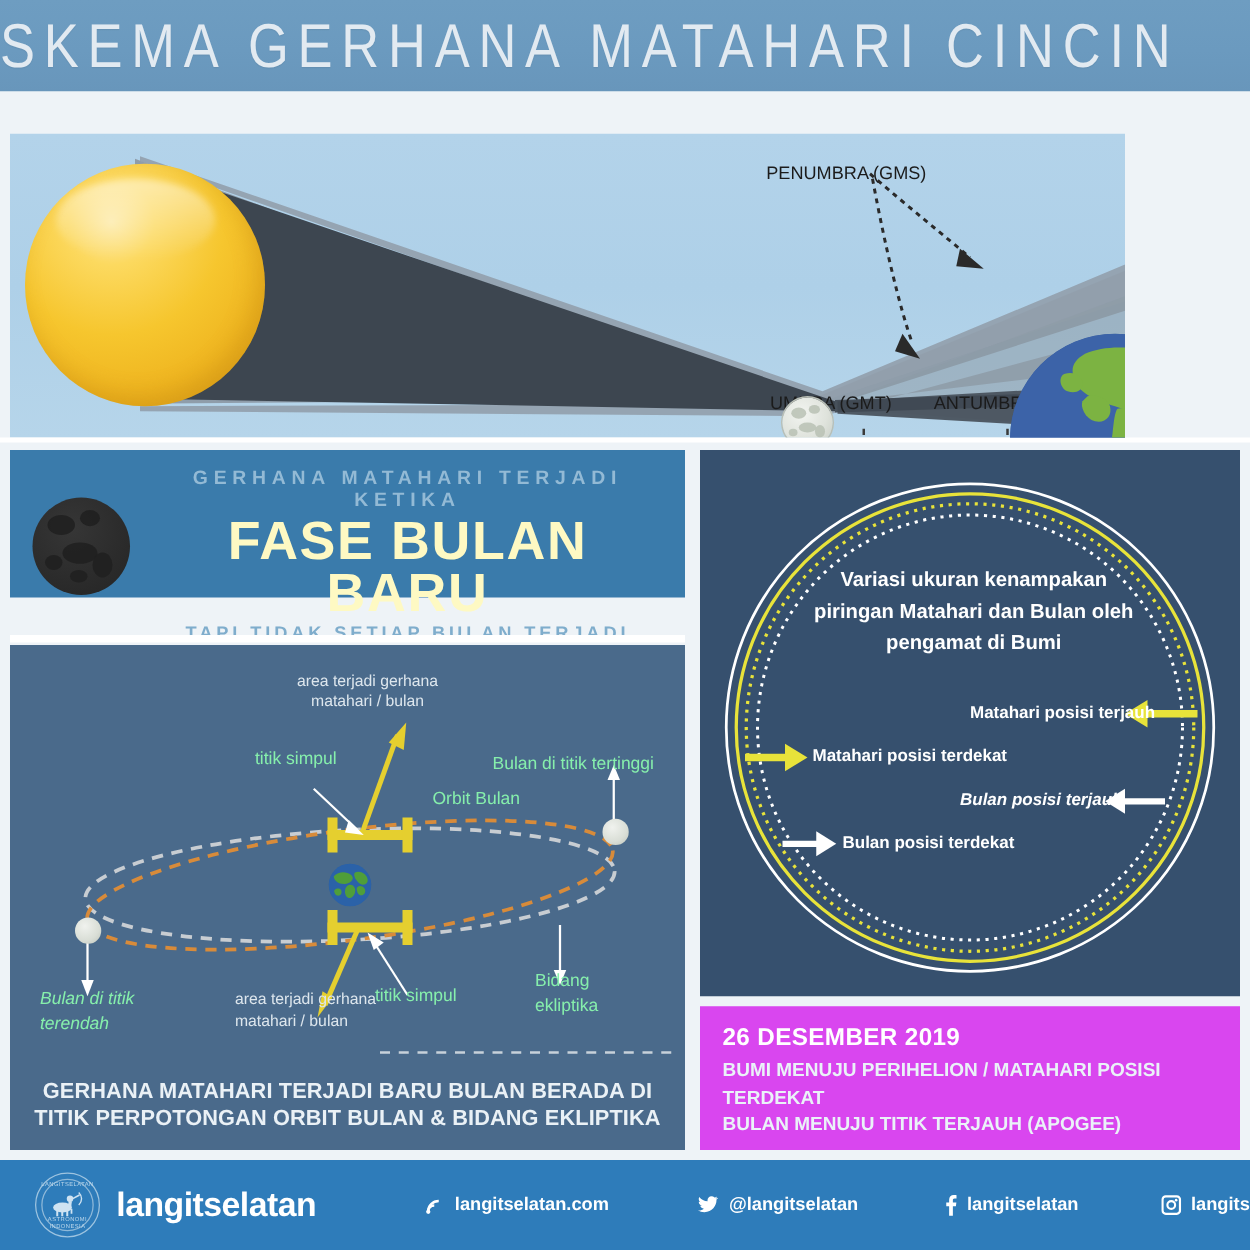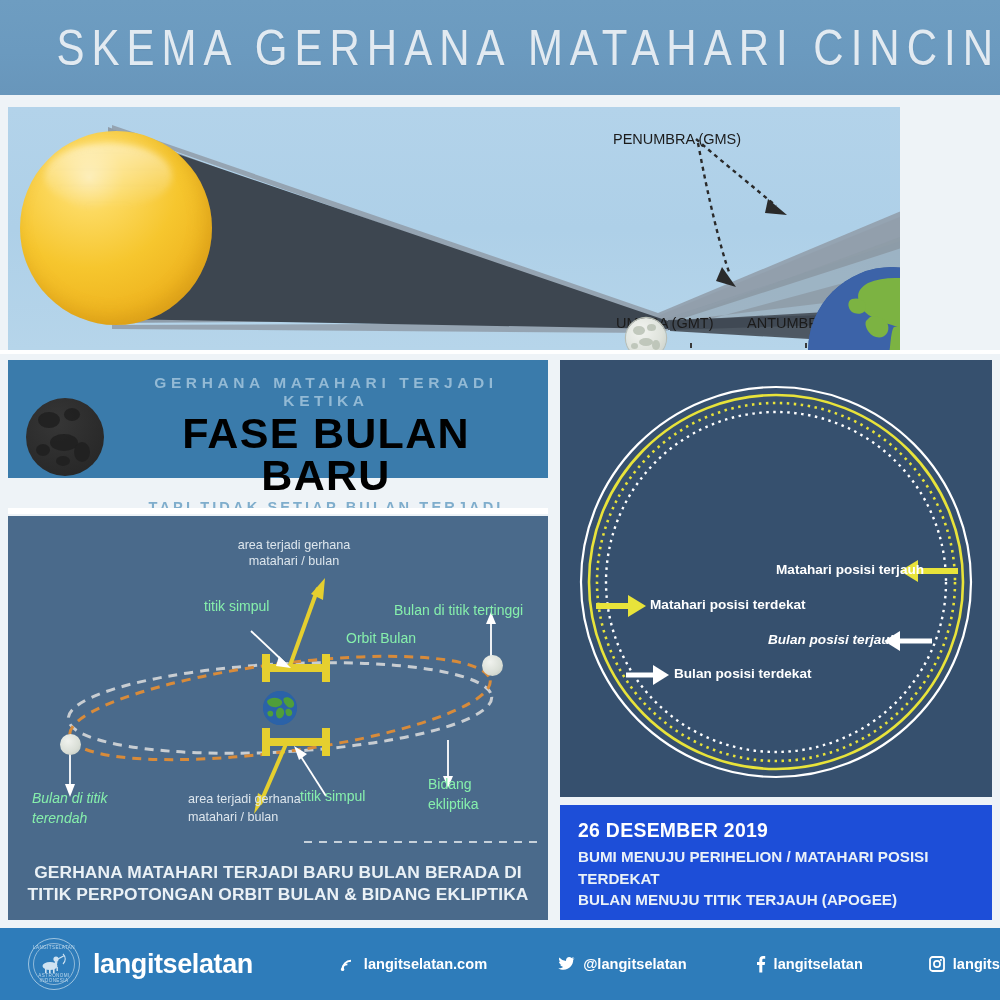--- a/index.html
+++ b/index.html
@@ -10,23 +10,23 @@
     overflow: hidden;
   }
   #page {
     position: relative;
     width: 1000px; height: 1000px;
     background: #eef3f7;
   }
 
   
   #header {
-    position: absolute; left: 0; top: 0; width: 1000px; height: 95px;
+    position: absolute; left: 0; top: 0; width: 1000px; height: 73px;
     background: linear-gradient(180deg, #6e9dc1 0%, #6b9abf 55%, #6896bb 100%);
-    display: flex; align-items: center; justify-content: flex-end;
+    display: flex; align-items: center; justify-content: flex-start;
   }
   #header-title {
     color: #e2eaf1;
     font-size: 42px;
     font-weight: 300;
     letter-spacing: 7px;
     white-space: nowrap;
     text-shadow: 0 1px 1px rgba(0,0,0,0.07);
     transform: scaleY(1.18);
   }
@@ -81,21 +81,21 @@
   }
   #phase-moon {
     position: absolute; left: 18px; top: 38px; width: 78px; height: 78px;
     border-radius: 50%;
     background: radial-gradient(circle at 40% 32%, #363636 0%, #2c2c2c 55%, #242424 100%);
     overflow: hidden;
   }
   .dmaria { position:absolute; background:#202020; border-radius:50%; opacity:.9; }
   #phase-text { margin-left: 96px; text-align: center; padding-top: 4px; }
   .ph-l1 { color: #93bad5; font-size: 15.5px; font-weight: 600; letter-spacing: 4.6px; }
-  .ph-l2 { color: #000000; font-size: 43px; font-weight: 700; letter-spacing: 1.3px; line-height: 0.98; margin: 2px 0 0 0; }
+  .ph-l2 { color: #fef9c3; font-size: 43px; font-weight: 700; letter-spacing: 1.3px; line-height: 0.98; margin: 2px 0 0 0; }
   .ph-l3 { color: #7fadcc; font-size: 14.6px; font-weight: 600; letter-spacing: 3.1px; margin-top: 3px; }
   .ph-l4 { color: #e9f1f7; font-size: 16.2px; font-weight: 600; letter-spacing: .1px; margin-top: 3px; }
 
   
   #panel-orbit {
     position: absolute; left: 8px; top: 516px; width: 540px; height: 404px;
     background: #4a6a8b;
     overflow: hidden;
   }
   #orbit-svg { position:absolute; left:0; top:0; width:540px; height:404px; }
@@ -123,21 +123,21 @@
   #rings-svg { position:absolute; left: 0; top: 0; width: 432px; height: 437px; }
   #right-heading {
     position: absolute; left: 74px; top: 92px; width: 290px;
     text-align: center; color: #ffffff; font-size: 16.2px; font-weight: 700; line-height: 1.55;
   }
   .rlab { position:absolute; color:#ffffff; font-size: 13.6px; font-weight: 600; white-space: nowrap; }
 
   
   #panel-date {
     position: absolute; left: 560px; top: 805px; width: 432px; height: 115px;
-    background: #1d4ed8; padding: 14px 0 0 18px;
+    background: #d946ef; padding: 14px 0 0 18px;
   }
   #date-title { color:#ffffff; font-size: 19.4px; font-weight: 700; letter-spacing: .3px; }
   .date-sub { color:#eaf2f8; font-size: 15.2px; font-weight: 600; line-height: 1.42; margin-top: 4px; }
 
   
   #footer {
     position: absolute; left: 0; bottom: 0; width: 1000px; height: 72px;
     background: #2e7cba;
     display: flex; align-items: center;
   }
@@ -357,20 +357,25 @@
       <line x1="36" y1="246" x2="74" y2="246" stroke="#e8e33a" stroke-width="6"></line>
       <polygon points="68,235 86,246 68,257" fill="#e8e33a"></polygon>
 
       <line x1="372" y1="281" x2="334" y2="281" stroke="#ffffff" stroke-width="5"></line>
       <polygon points="340,271 324,281 340,291" fill="#ffffff"></polygon>
 
       <line x1="66" y1="315" x2="98" y2="315" stroke="#ffffff" stroke-width="5"></line>
       <polygon points="93,305 109,315 93,325" fill="#ffffff"></polygon>
     </svg>
 
+    <div id="right-heading">
+      <span>Variasi ukuran kenampakan</span><br>
+      <span>piringan Matahari dan Bulan oleh</span><br>
+      <span>pengamat di Bumi</span>
+    </div>
 
     <div class="rlab" style="left:216px; top:202px;">Matahari posisi terjauh</div>
     <div class="rlab" style="left:90px;  top:237px;">Matahari posisi terdekat</div>
     <div class="rlab" style="left:208px; top:272px;font-style:italic;">Bulan posisi terjauh</div>
     <div class="rlab" style="left:114px; top:306px;">Bulan posisi terdekat</div>
   </div>
 
   <div id="panel-date">
     <div id="date-title">26 DESEMBER 2019</div>
     <div class="date-sub">

